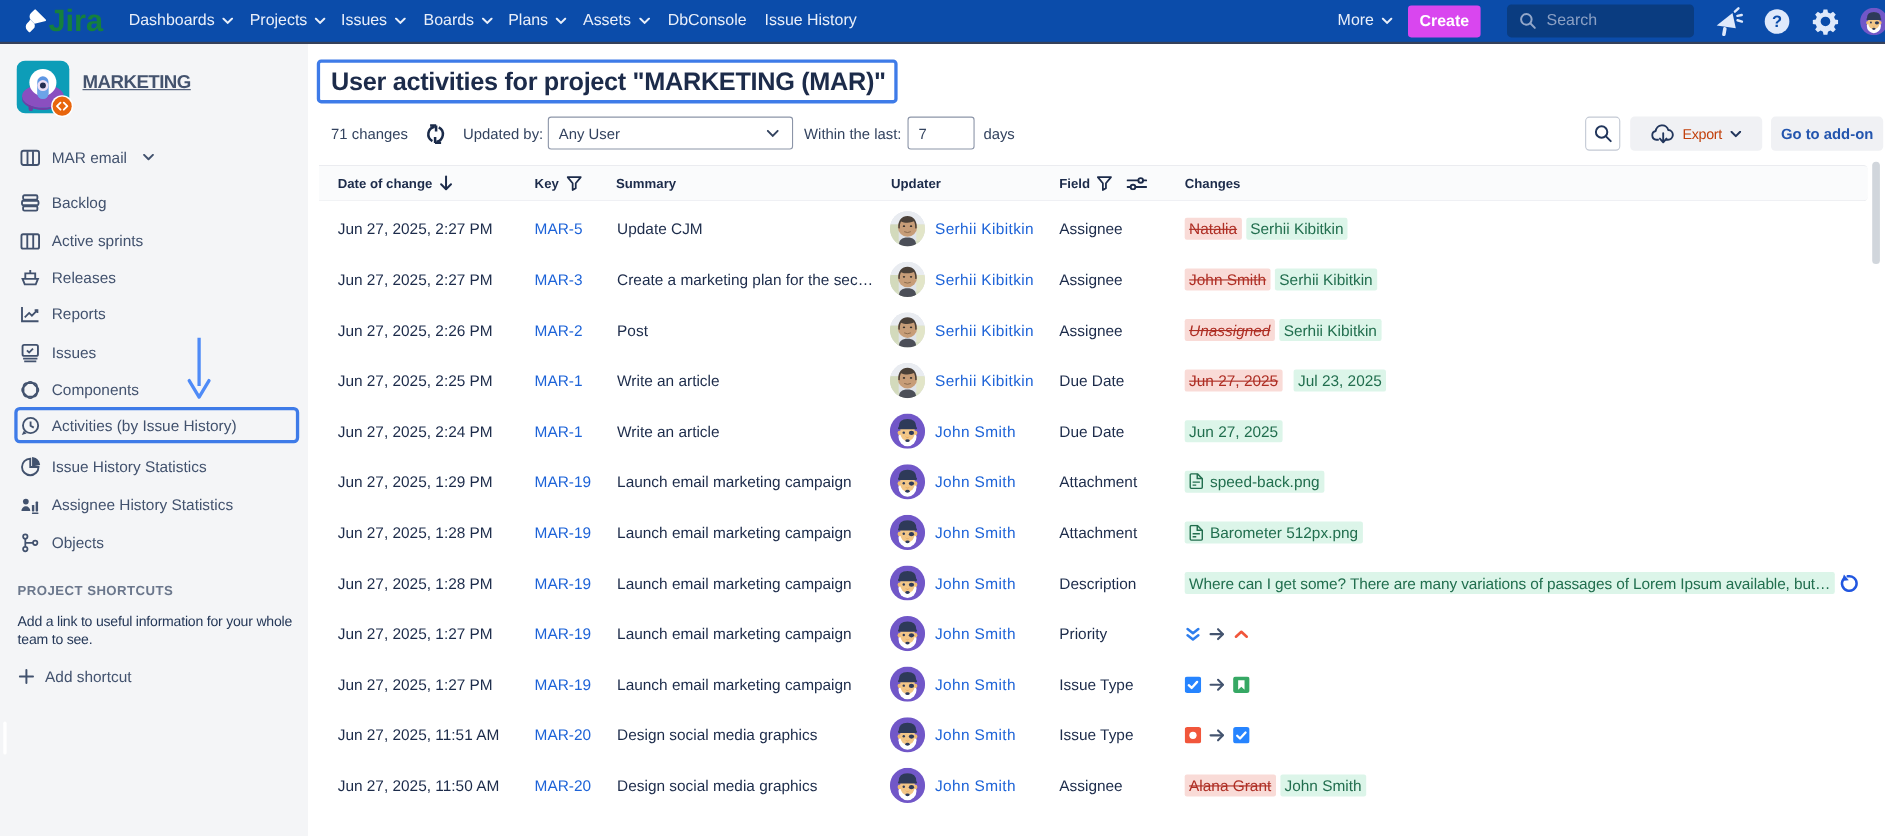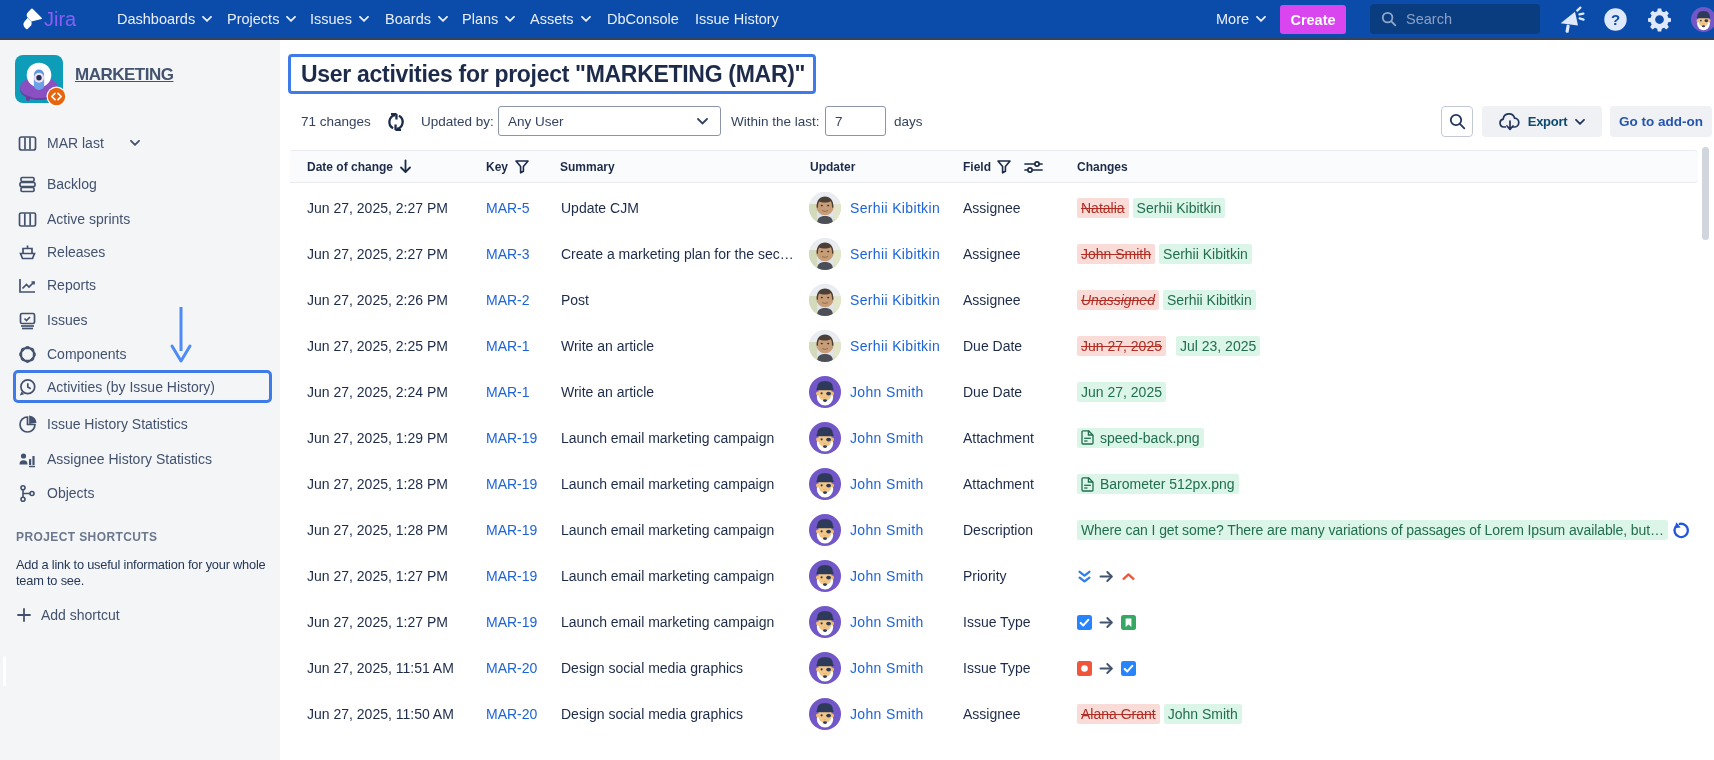--- a/index.html
+++ b/index.html
@@ -27,21 +27,21 @@
 </style>
 </head>
 <body>
 <div id="page">
 
 <div id="nav"></div>
 <svg class="abs" style="left:21px;top:8px" width="22" height="22" viewBox="0 0 22 22" fill="#fff">
  <path d="M20.6,9.8 L11.6,0.8 a0.9,0.9 0 0 0 -1.3,0 L7.2,3.9 a4.5,4.5 0 0 0 -0.2,6.2 l3.4,3.4 L20.6,11 a0.9,0.9 0 0 0 0,-1.2 z"></path>
  <path d="M10.3,13.6 L6.4,9.7 a4.6,4.6 0 0 1 -1.1,1.9 L3.7,13.2 a4.5,4.5 0 0 0 0,6.3 l1.5,1.5 a0.9,0.9 0 0 0 1.3,0 l3.8,-3.8 a4.5,4.5 0 0 0 0,-3.6 z"></path>
 </svg>
-<div class="navitem" style="left:44px;font-size:20px;font-weight:400;color:#8b5cf6">Jira</div>
+<div class="navitem" style="left:44px;font-size:28px;font-weight:700;color:#15803d">Jira</div>
 <div class="navitem" style="left:117px">Dashboards<svg class="nchev" width="10" height="6" viewBox="0 0 10 6">
         <path d="M1,0.8 L5,4.8 L9,0.8" fill="none" stroke="#e9effa" stroke-width="1.8" stroke-linecap="round"></path>
       </svg></div>
 <div class="navitem" style="left:227px">Projects<svg class="nchev" width="10" height="6" viewBox="0 0 10 6">
         <path d="M1,0.8 L5,4.8 L9,0.8" fill="none" stroke="#e9effa" stroke-width="1.8" stroke-linecap="round"></path>
       </svg></div>
 <div class="navitem" style="left:310px">Issues<svg class="nchev" width="10" height="6" viewBox="0 0 10 6">
         <path d="M1,0.8 L5,4.8 L9,0.8" fill="none" stroke="#e9effa" stroke-width="1.8" stroke-linecap="round"></path>
       </svg></div>
 <div class="navitem" style="left:385px">Boards<svg class="nchev" width="10" height="6" viewBox="0 0 10 6">
@@ -118,21 +118,21 @@
  <path d="M40,38.3 L36.8,41.5 L40,44.7 M43,38.3 L46.2,41.5 L43,44.7" fill="none" stroke="#fff" stroke-width="1.7" stroke-linecap="round" stroke-linejoin="round"></path>
 </svg>
 <div class="abs" style="left:75px;top:65px;font-size:17px;font-weight:bold;color:#44536e;letter-spacing:-0.5px;text-decoration:underline">MARKETING</div>
 
 <div class="sitem" style="top:127px;width:280px">
  <svg class="sic" viewBox="0 0 19 19" fill="none" stroke="#42526e" stroke-width="1.7">
         <rect x="1.5" y="3" width="16" height="13" rx="2"></rect>
         <line x1="7" y1="3.5" x2="7" y2="15.5"></line>
         <line x1="12" y1="3.5" x2="12" y2="15.5"></line>
       </svg>
- <span class="slab">MAR last</span>
+ <span class="slab">MAR email</span>
  <svg style="position:absolute;left:130px" width="10" height="6" viewBox="0 0 10 6">
         <path d="M1,0.8 L5,4.8 L9,0.8" fill="none" stroke="#42526e" stroke-width="1.8" stroke-linecap="round"></path>
       </svg>
 </div>
 <div class="sitem" style="top:168px;width:280px">
  <svg class="sic" viewBox="0 0 19 19" fill="none" stroke="#42526e" stroke-width="1.7">
         <rect x="3" y="2.5" width="13" height="4" rx="1.2"></rect>
         <rect x="2" y="7.5" width="15" height="4" rx="1.2"></rect>
         <rect x="3" y="12.5" width="13" height="4" rx="1.2"></rect>
       </svg>
@@ -257,21 +257,21 @@
  <svg width="17" height="17" viewBox="0 0 17 17" fill="none" stroke="#22365c" stroke-width="1.8">
         <circle cx="7" cy="7" r="5.2"></circle>
         <line x1="11.2" y1="11.2" x2="15.3" y2="15.3" stroke-linecap="round"></line>
       </svg>
 </div>
 <div class="btn" style="left:1482px;top:106px;width:120px;height:31px;background:#f0f1f4">
  <svg width="22" height="18" viewBox="0 0 22 18" fill="none" stroke="#22365c" stroke-width="1.7">
   <path d="M7,14 h-2.2 a4,4 0 0 1 -0.6,-7.9 a5.8,5.8 0 0 1 11.4,-0.9 a4.4,4.4 0 0 1 -0.5,8.8 h-2.3" stroke-linejoin="round"></path>
   <path d="M11,8 v8 m-3,-3 l3,3.4 l3,-3.4" stroke-linecap="round" stroke-linejoin="round"></path>
  </svg>
- <span style="margin:0 8px 0 7px;font-size:13px;font-weight:bold;color:#0c4a6e;letter-spacing:-0.3px">Export</span>
+ <span style="margin:0 8px 0 7px;font-size:13px;font-weight:normal;color:#c2410c;letter-spacing:-0.3px">Export</span>
  <svg width="10" height="6" viewBox="0 0 10 6">
         <path d="M1,0.8 L5,4.8 L9,0.8" fill="none" stroke="#22365c" stroke-width="1.8" stroke-linecap="round"></path>
       </svg>
 </div>
 <div class="btn" style="left:1610px;top:106px;width:102px;height:31px;background:#f0f1f4">
  <span style="font-size:13.5px;font-weight:bold;color:#2355ae">Go to add-on</span>
 </div>
 
 <div class="abs" style="left:290px;top:150px;width:1408px;height:33px;background:#fafbfc;border-top:1px solid #ebecf0;border-bottom:1px solid #ebecf0;border-radius:0 4px 4px 0"></div>
 <div class="hcell" style="left:307px;top:150px">Date of change</div>

